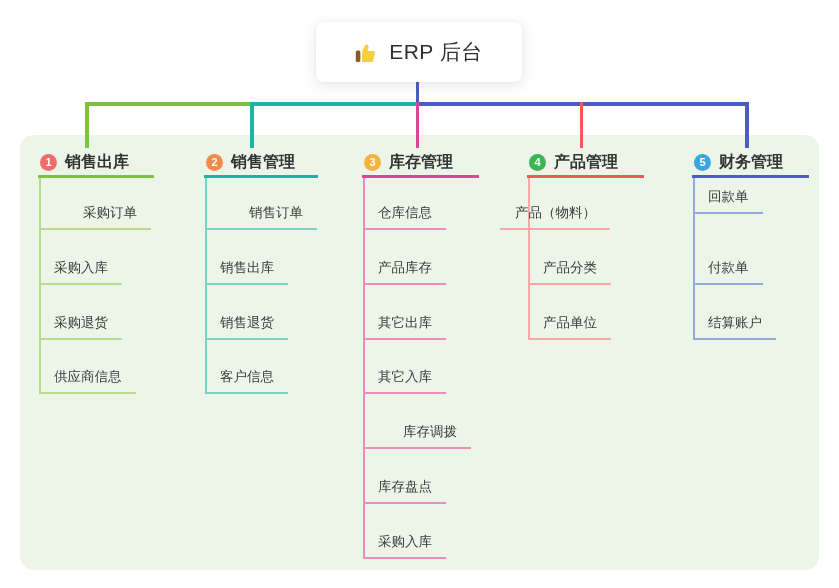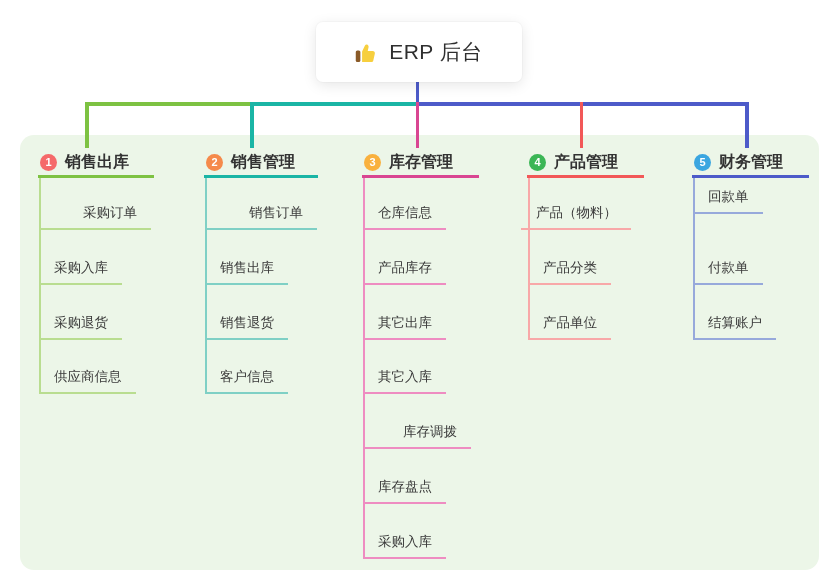--- a/index.html
+++ b/index.html
@@ -95,21 +95,21 @@
       <div class="child" style="left: 363px; top: 314px; border-bottom-color: rgb(238, 140, 193);">其它出库</div>
       <div class="child" style="left: 363px; top: 368px; border-bottom-color: rgb(238, 140, 193);">其它入库</div>
       <div class="child" style="left: 363px; top: 423px; border-bottom-color: rgb(238, 140, 193); padding-left: 40px;">库存调拨</div>
       <div class="child" style="left: 363px; top: 478px; border-bottom-color: rgb(238, 140, 193);">库存盘点</div>
       <div class="child" style="left: 363px; top: 533px; border-bottom-color: rgb(238, 140, 193);">采购入库</div>
       <div class="branch-header" style="left: 527px; top: 149px; width: 115px; border-bottom-color: rgb(242, 88, 88);">
         <span class="badge" style="background: rgb(59, 182, 85);">4</span>
         <span>产品管理</span>
       </div>
       <div class="spine" style="left: 528px; top: 178px; height: 162px; background: rgb(248, 168, 168);"></div>
-      <div class="child" style="left: 521px; top: 204px; border-bottom-color: rgb(248, 168, 168);">产品（物料）</div>
+      <div class="child" style="left: 500px; top: 204px; border-bottom-color: rgb(248, 168, 168);">产品（物料）</div>
       <div class="child" style="left: 528px; top: 259px; border-bottom-color: rgb(248, 168, 168);">产品分类</div>
       <div class="child" style="left: 528px; top: 314px; border-bottom-color: rgb(248, 168, 168);">产品单位</div>
       <div class="branch-header" style="left: 692px; top: 149px; width: 115px; border-bottom-color: rgb(77, 91, 201);">
         <span class="badge" style="background: rgb(59, 166, 224);">5</span>
         <span>财务管理</span>
       </div>
       <div class="spine" style="left: 693px; top: 178px; height: 162px; background: rgb(151, 169, 219);"></div>
       <div class="child" style="left: 693px; top: 188px; border-bottom-color: rgb(151, 169, 219);">回款单</div>
       <div class="child" style="left: 693px; top: 259px; border-bottom-color: rgb(151, 169, 219); text-align: center;">付款单</div>
       <div class="child" style="left: 693px; top: 314px; border-bottom-color: rgb(151, 169, 219);">结算账户</div>

